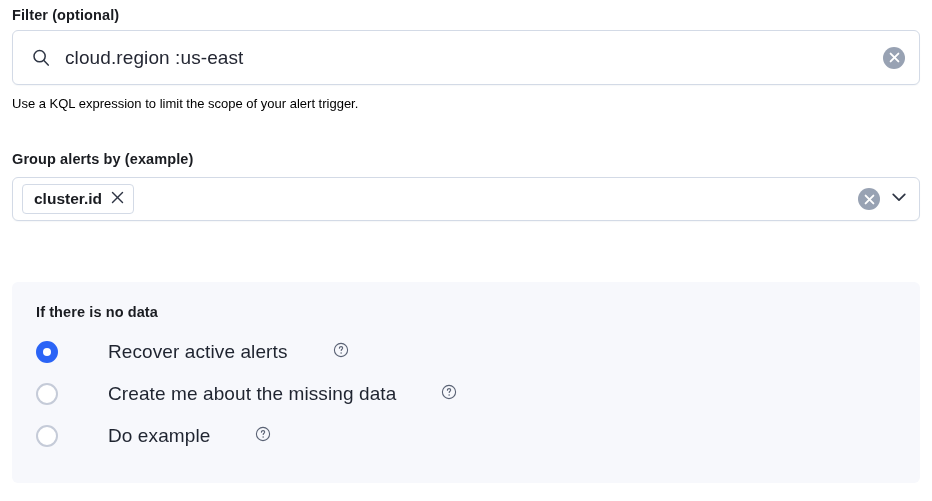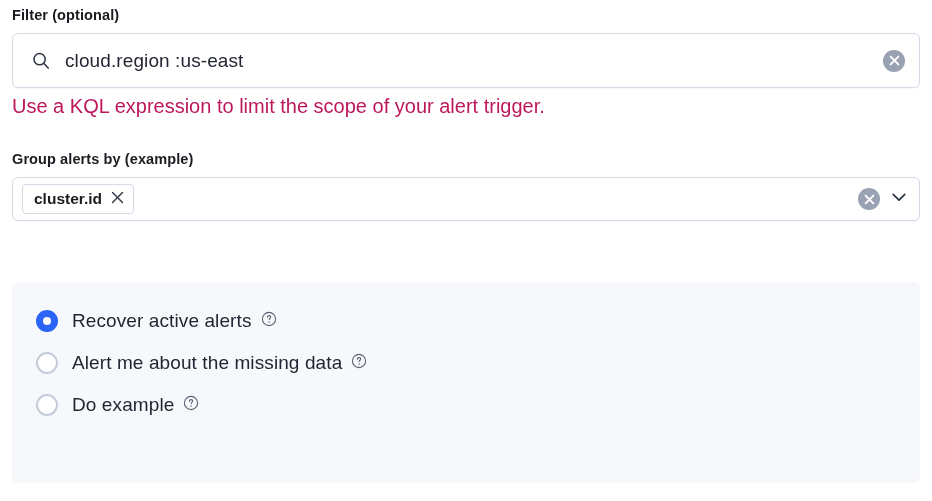--- a/index.html
+++ b/index.html
@@ -24,41 +24,42 @@
 
   
   .field-label {
     font-size: 14.5px;
     font-weight: 700;
     color: #1A1C21;
     letter-spacing: 0.1px;
     line-height: 18px;
   }
   .help-text {
-    font-size: 20px;
+    font-size: 13px;
     font-weight: 400;
-    color: #be185d;
+    color: #000000;
     line-height: 19px;
   }
 
   
   .filter-block { position: absolute; left: 12px; top: 6px; width: 908px; }
-  .filter-label { margin-bottom: 9px; }
+  .filter-label { }
 
   .search-box {
     position: relative;
     height: 55px;
     box-sizing: border-box;
     background: #FFFFFF;
     border: 1px solid #D3DAE6;
     border-radius: 6px;
     box-shadow: 0 1px 1px rgba(60,70,90,0.04);
     display: flex;
     align-items: center;
     padding: 0 14px 0 18px;
+    margin-top: 6px;
   }
   .search-icon {
     flex: 0 0 auto;
     width: 20px;
     height: 20px;
     margin-right: 14px;
     display: block;
   }
   .search-value {
     flex: 1 1 auto;
@@ -144,20 +145,21 @@
     color: #1A1C21;
     letter-spacing: 0.1px;
     margin-bottom: 15px;
   }
   .radio-row {
     display: flex;
     align-items: center;
     height: 34px;
     margin-bottom: 8px;
     cursor: pointer;
+    gap: 36px;
   }
   .radio-dot {
     flex: 0 0 auto;
     width: 22px;
     height: 22px;
     border-radius: 50%;
     box-sizing: border-box;
     background: #FFFFFF;
     border: 2px solid #C5CBD8;
     margin-right: 14px;
@@ -241,36 +243,37 @@
           <svg width="20" height="20" viewBox="0 0 20 20" fill="none" xmlns="http://www.w3.org/2000/svg">
             <path d="M4.2 7.3 L10 13.2 L15.8 7.3" stroke="#2E3544" stroke-width="1.7" stroke-linecap="round" stroke-linejoin="round"></path>
           </svg>
         </span>
       </span>
     </div>
 
   </div>
 
   <div class="nodata-panel">
+    <div class="panel-title">If there is no data</div>
 
     <div class="radio-row">
       <span class="radio-dot checked"></span>
       <span class="radio-text">Recover active alerts</span>
       <span class="q-icon">
         <svg width="16" height="16" viewBox="0 0 16 16" fill="none" xmlns="http://www.w3.org/2000/svg">
           <circle cx="8" cy="8" r="6.6" stroke="#5A6274" stroke-width="1.1"></circle>
           <path d="M6.4 6.2c0-1 0.8-1.6 1.7-1.6 0.9 0 1.6 0.6 1.6 1.4 0 1.2-1.5 1.3-1.5 2.5" stroke="#5A6274" stroke-width="1.1" stroke-linecap="round" fill="none"></path>
           <circle cx="8.1" cy="11.1" r="0.75" fill="#5A6274"></circle>
         </svg>
       </span>
     </div>
 
     <div class="radio-row">
       <span class="radio-dot"></span>
-      <span class="radio-text">Alert me about the missing data</span>
+      <span class="radio-text">Create me about the missing data</span>
       <span class="q-icon">
         <svg width="16" height="16" viewBox="0 0 16 16" fill="none" xmlns="http://www.w3.org/2000/svg">
           <circle cx="8" cy="8" r="6.6" stroke="#5A6274" stroke-width="1.1"></circle>
           <path d="M6.4 6.2c0-1 0.8-1.6 1.7-1.6 0.9 0 1.6 0.6 1.6 1.4 0 1.2-1.5 1.3-1.5 2.5" stroke="#5A6274" stroke-width="1.1" stroke-linecap="round" fill="none"></path>
           <circle cx="8.1" cy="11.1" r="0.75" fill="#5A6274"></circle>
         </svg>
       </span>
     </div>
 
     <div class="radio-row">

